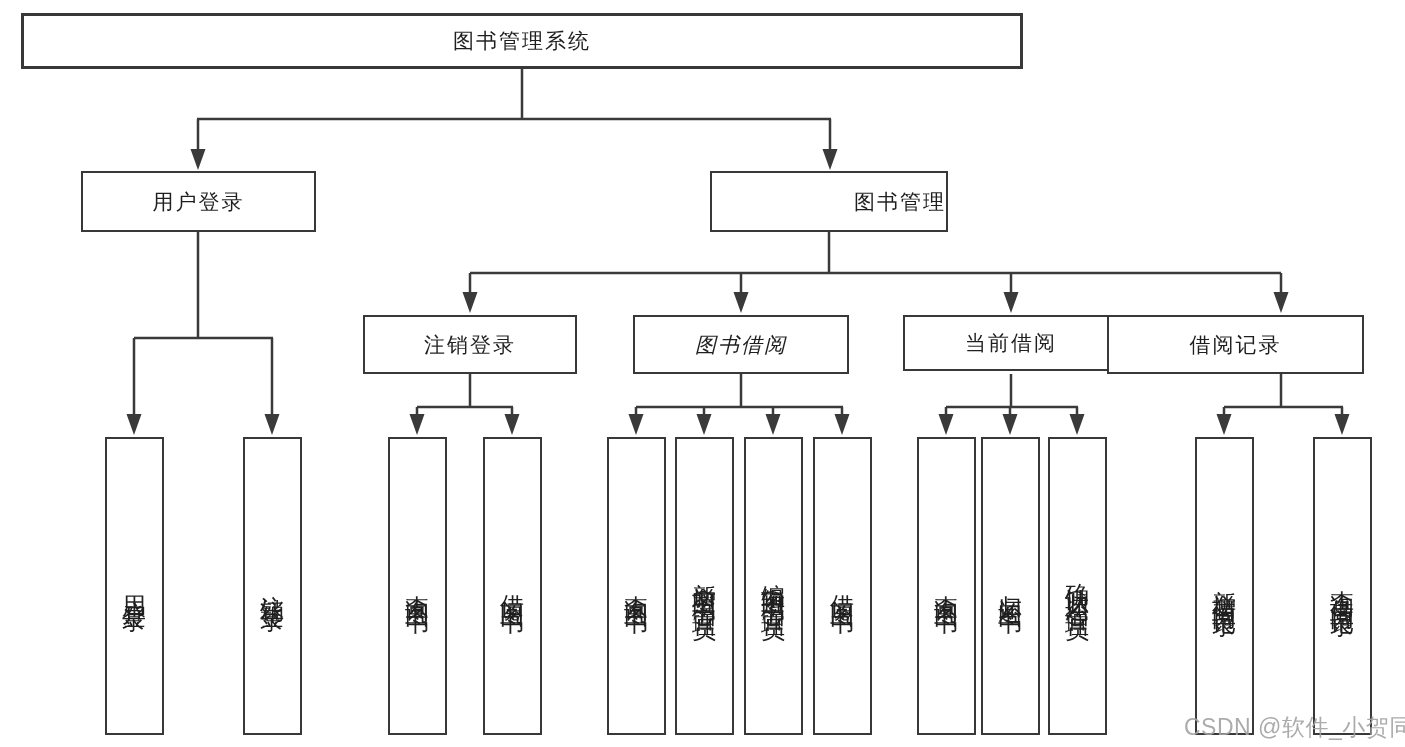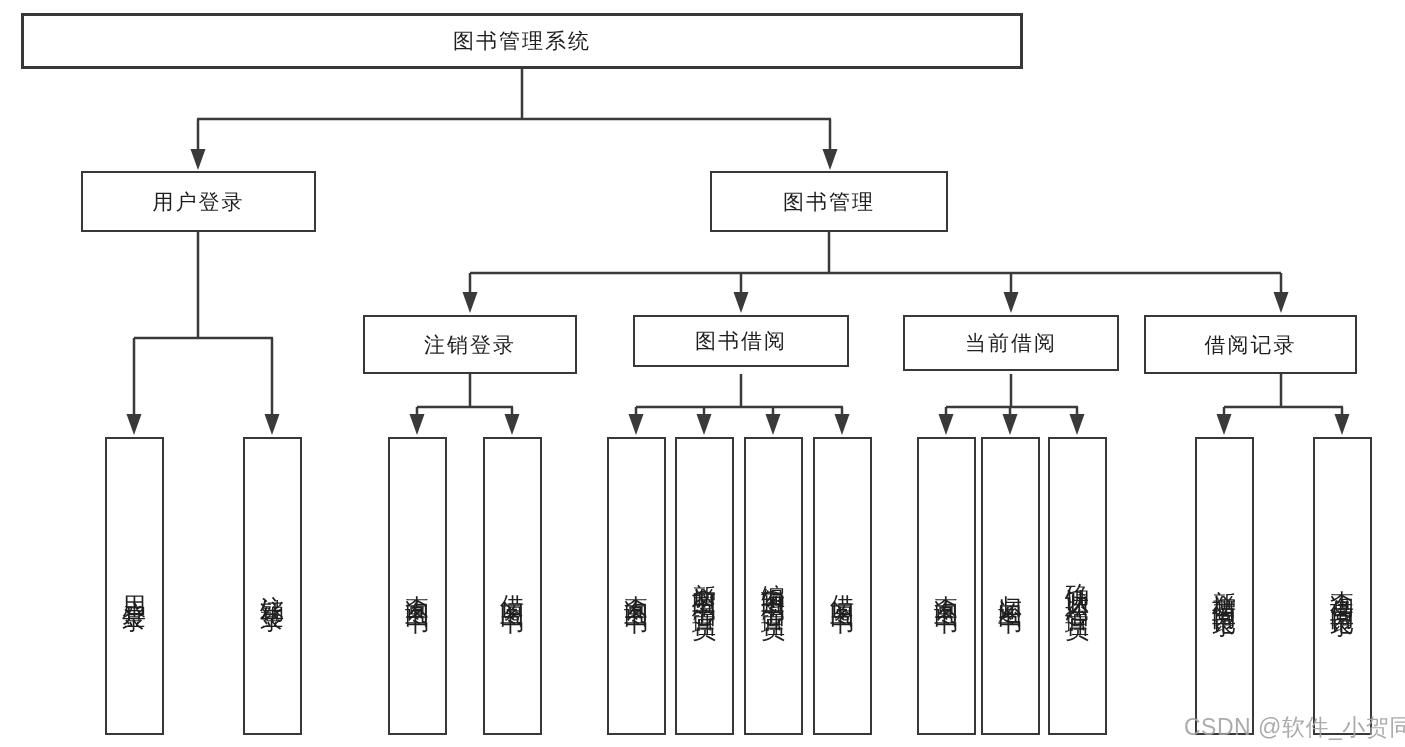--- a/index.html
+++ b/index.html
@@ -95,34 +95,34 @@
       M1216.5 414H1231.5L1224 435Z M1334.5 414H1349.5L1342 435Z"></path>
   </svg>
 
   <div class="node h root" style="left:21px; top:13px; width:1002px; height:56px;">
     <span>图书管理系统</span>
   </div>
 
   <div class="node h" style="left:81px; top:171px; width:235px; height:61px;">
     <span>用户登录</span>
   </div>
-  <div class="node h" style="left:710px; top:171px; width:238px; height:61px;">
+  <div class="node h" style="left:710px; top:171px; width:238px; height:61px;justify-content:flex-end;">
     <span>图书管理</span>
   </div>
 
   <div class="node h" style="left:363px; top:315px; width:214px; height:59px;">
     <span>注销登录</span>
   </div>
-  <div class="node h" style="left:633px; top:315px; width:216px; height:52px;">
+  <div class="node h" style="left:633px; top:315px; width:216px; height:59px;font-style:italic;">
     <span>图书借阅</span>
   </div>
   <div class="node h" style="left:903px; top:315px; width:216px; height:56px;">
     <span>当前借阅</span>
   </div>
-  <div class="node h" style="left:1144px; top:315px; width:213px; height:59px;">
+  <div class="node h" style="left:1107px; top:315px; width:257px; height:59px;">
     <span>借阅记录</span>
   </div>
 
   <div class="node leaf" style="left:105px; top:437px; width:59px; height:298px;">
     <span>用户登录</span>
   </div>
   <div class="node leaf" style="left:243px; top:437px; width:59px; height:298px;">
     <span>注销登录</span>
   </div>
 

